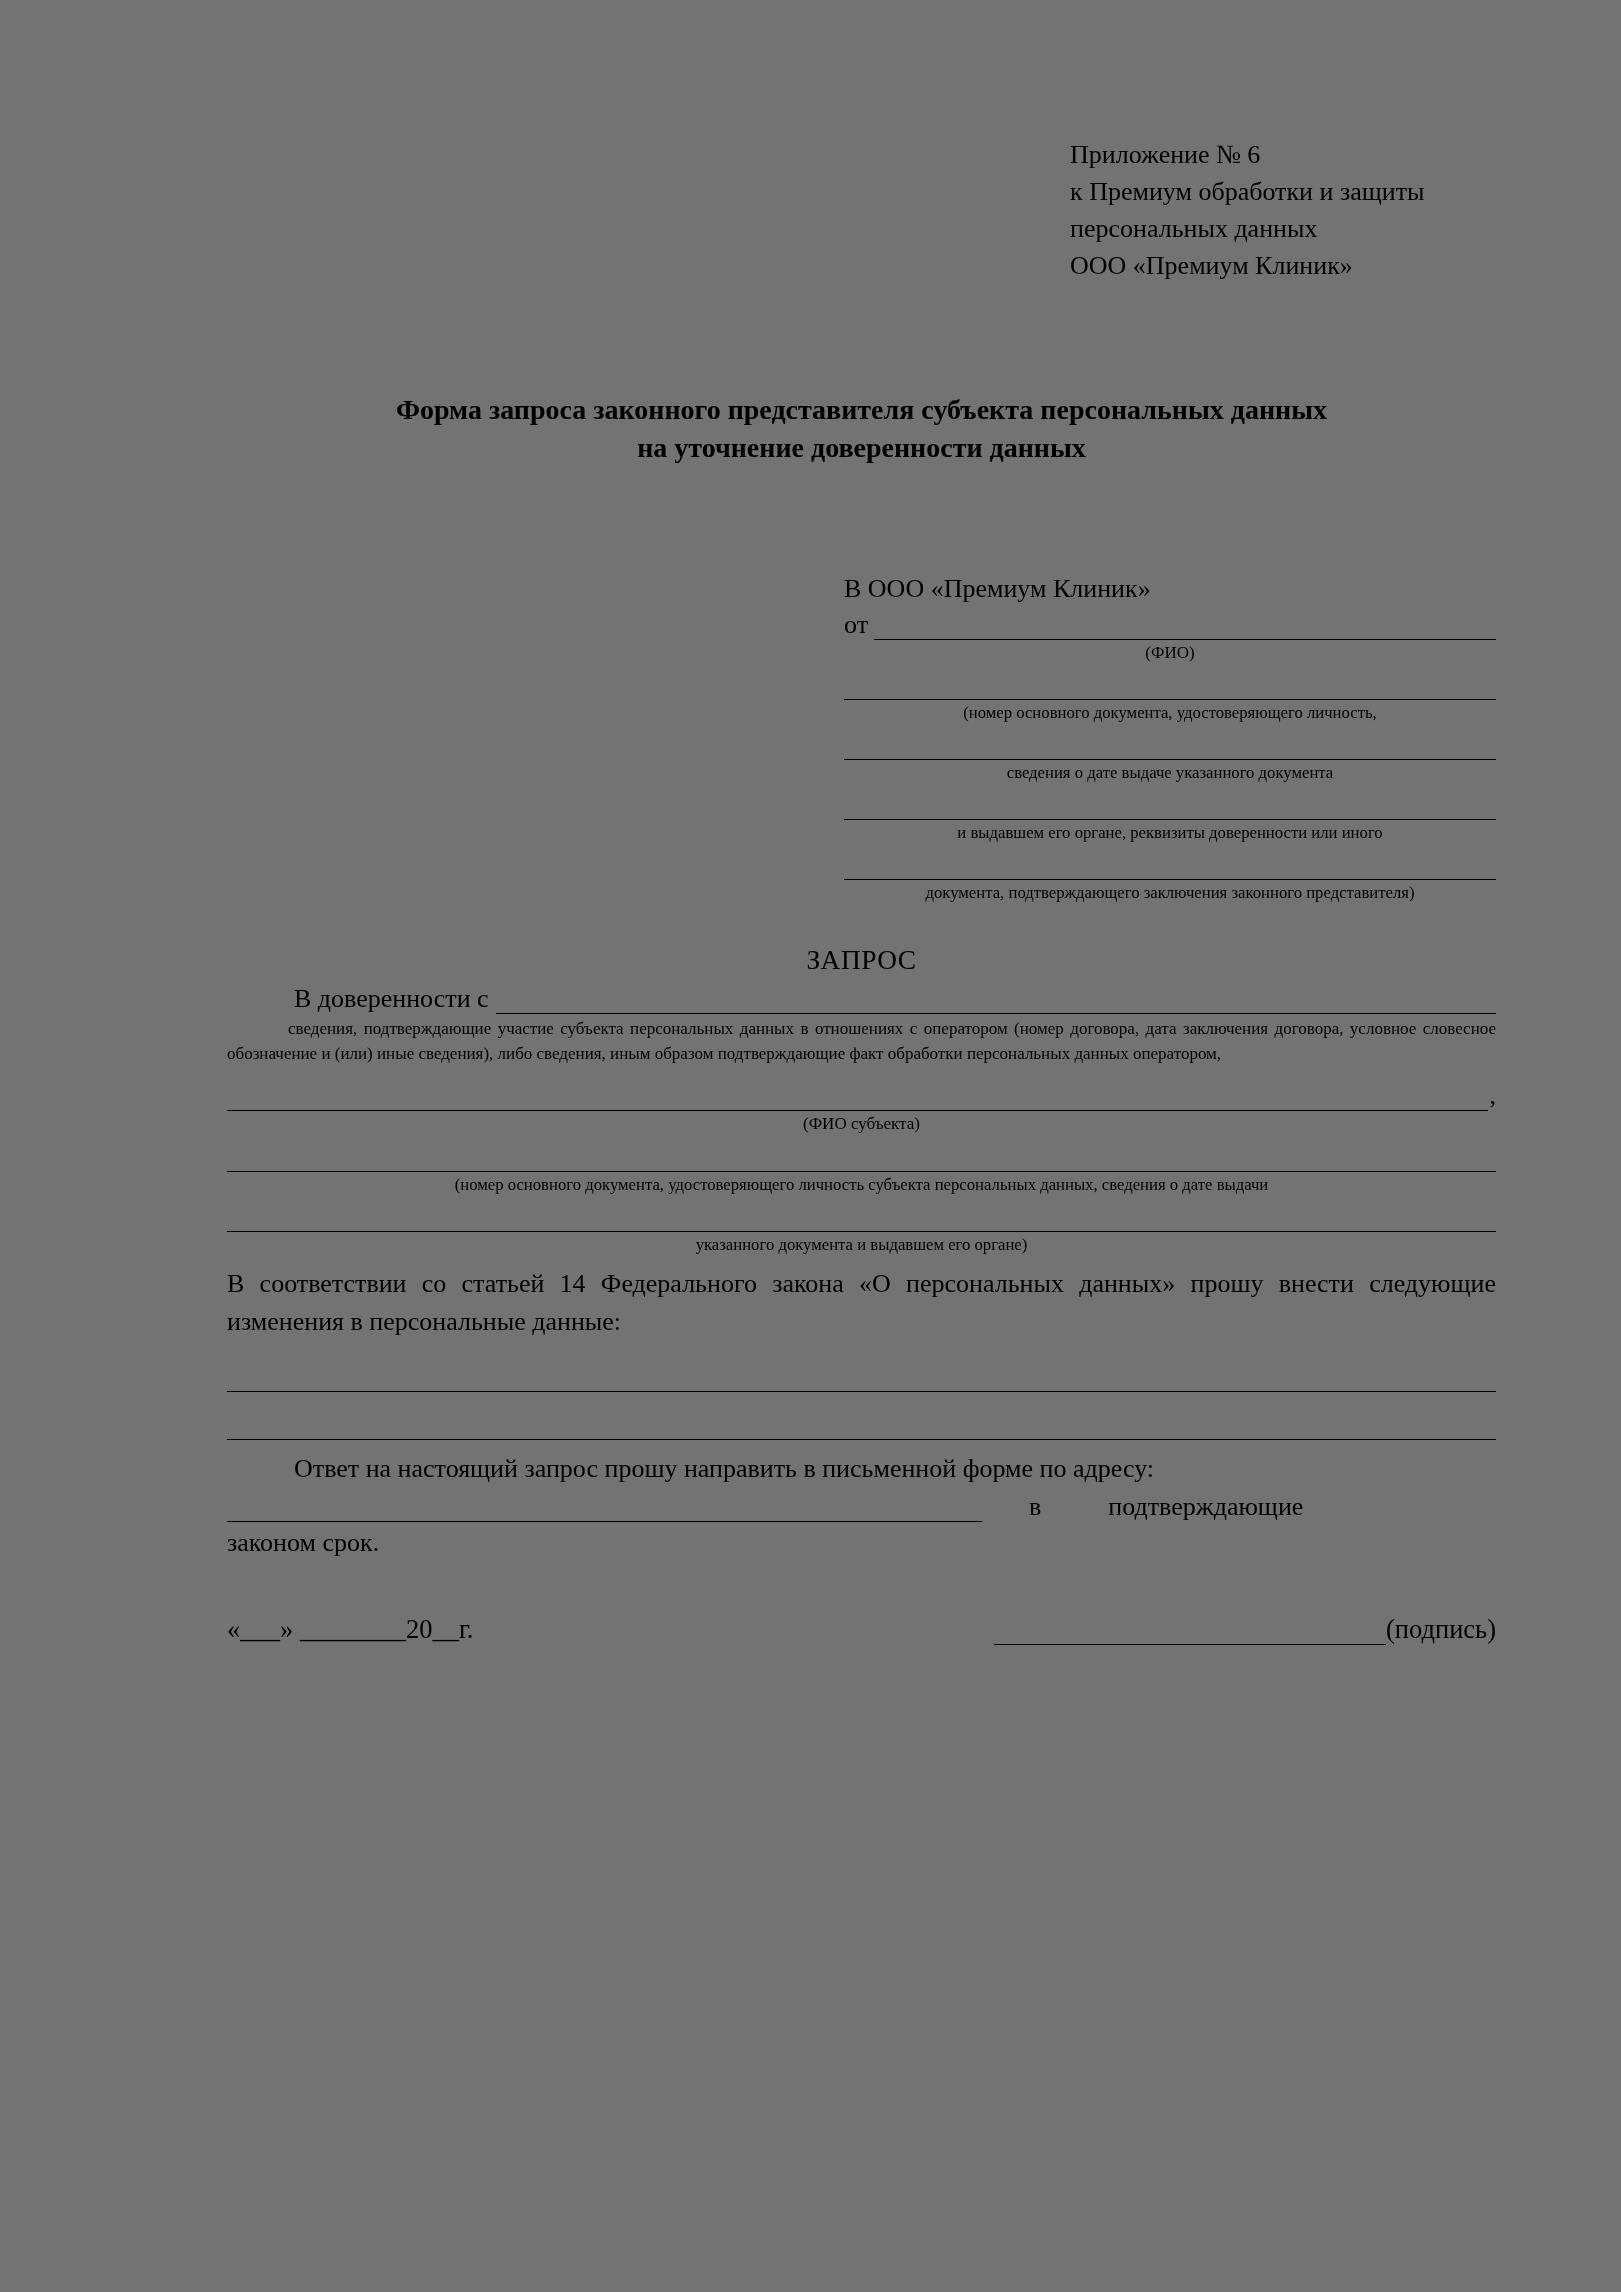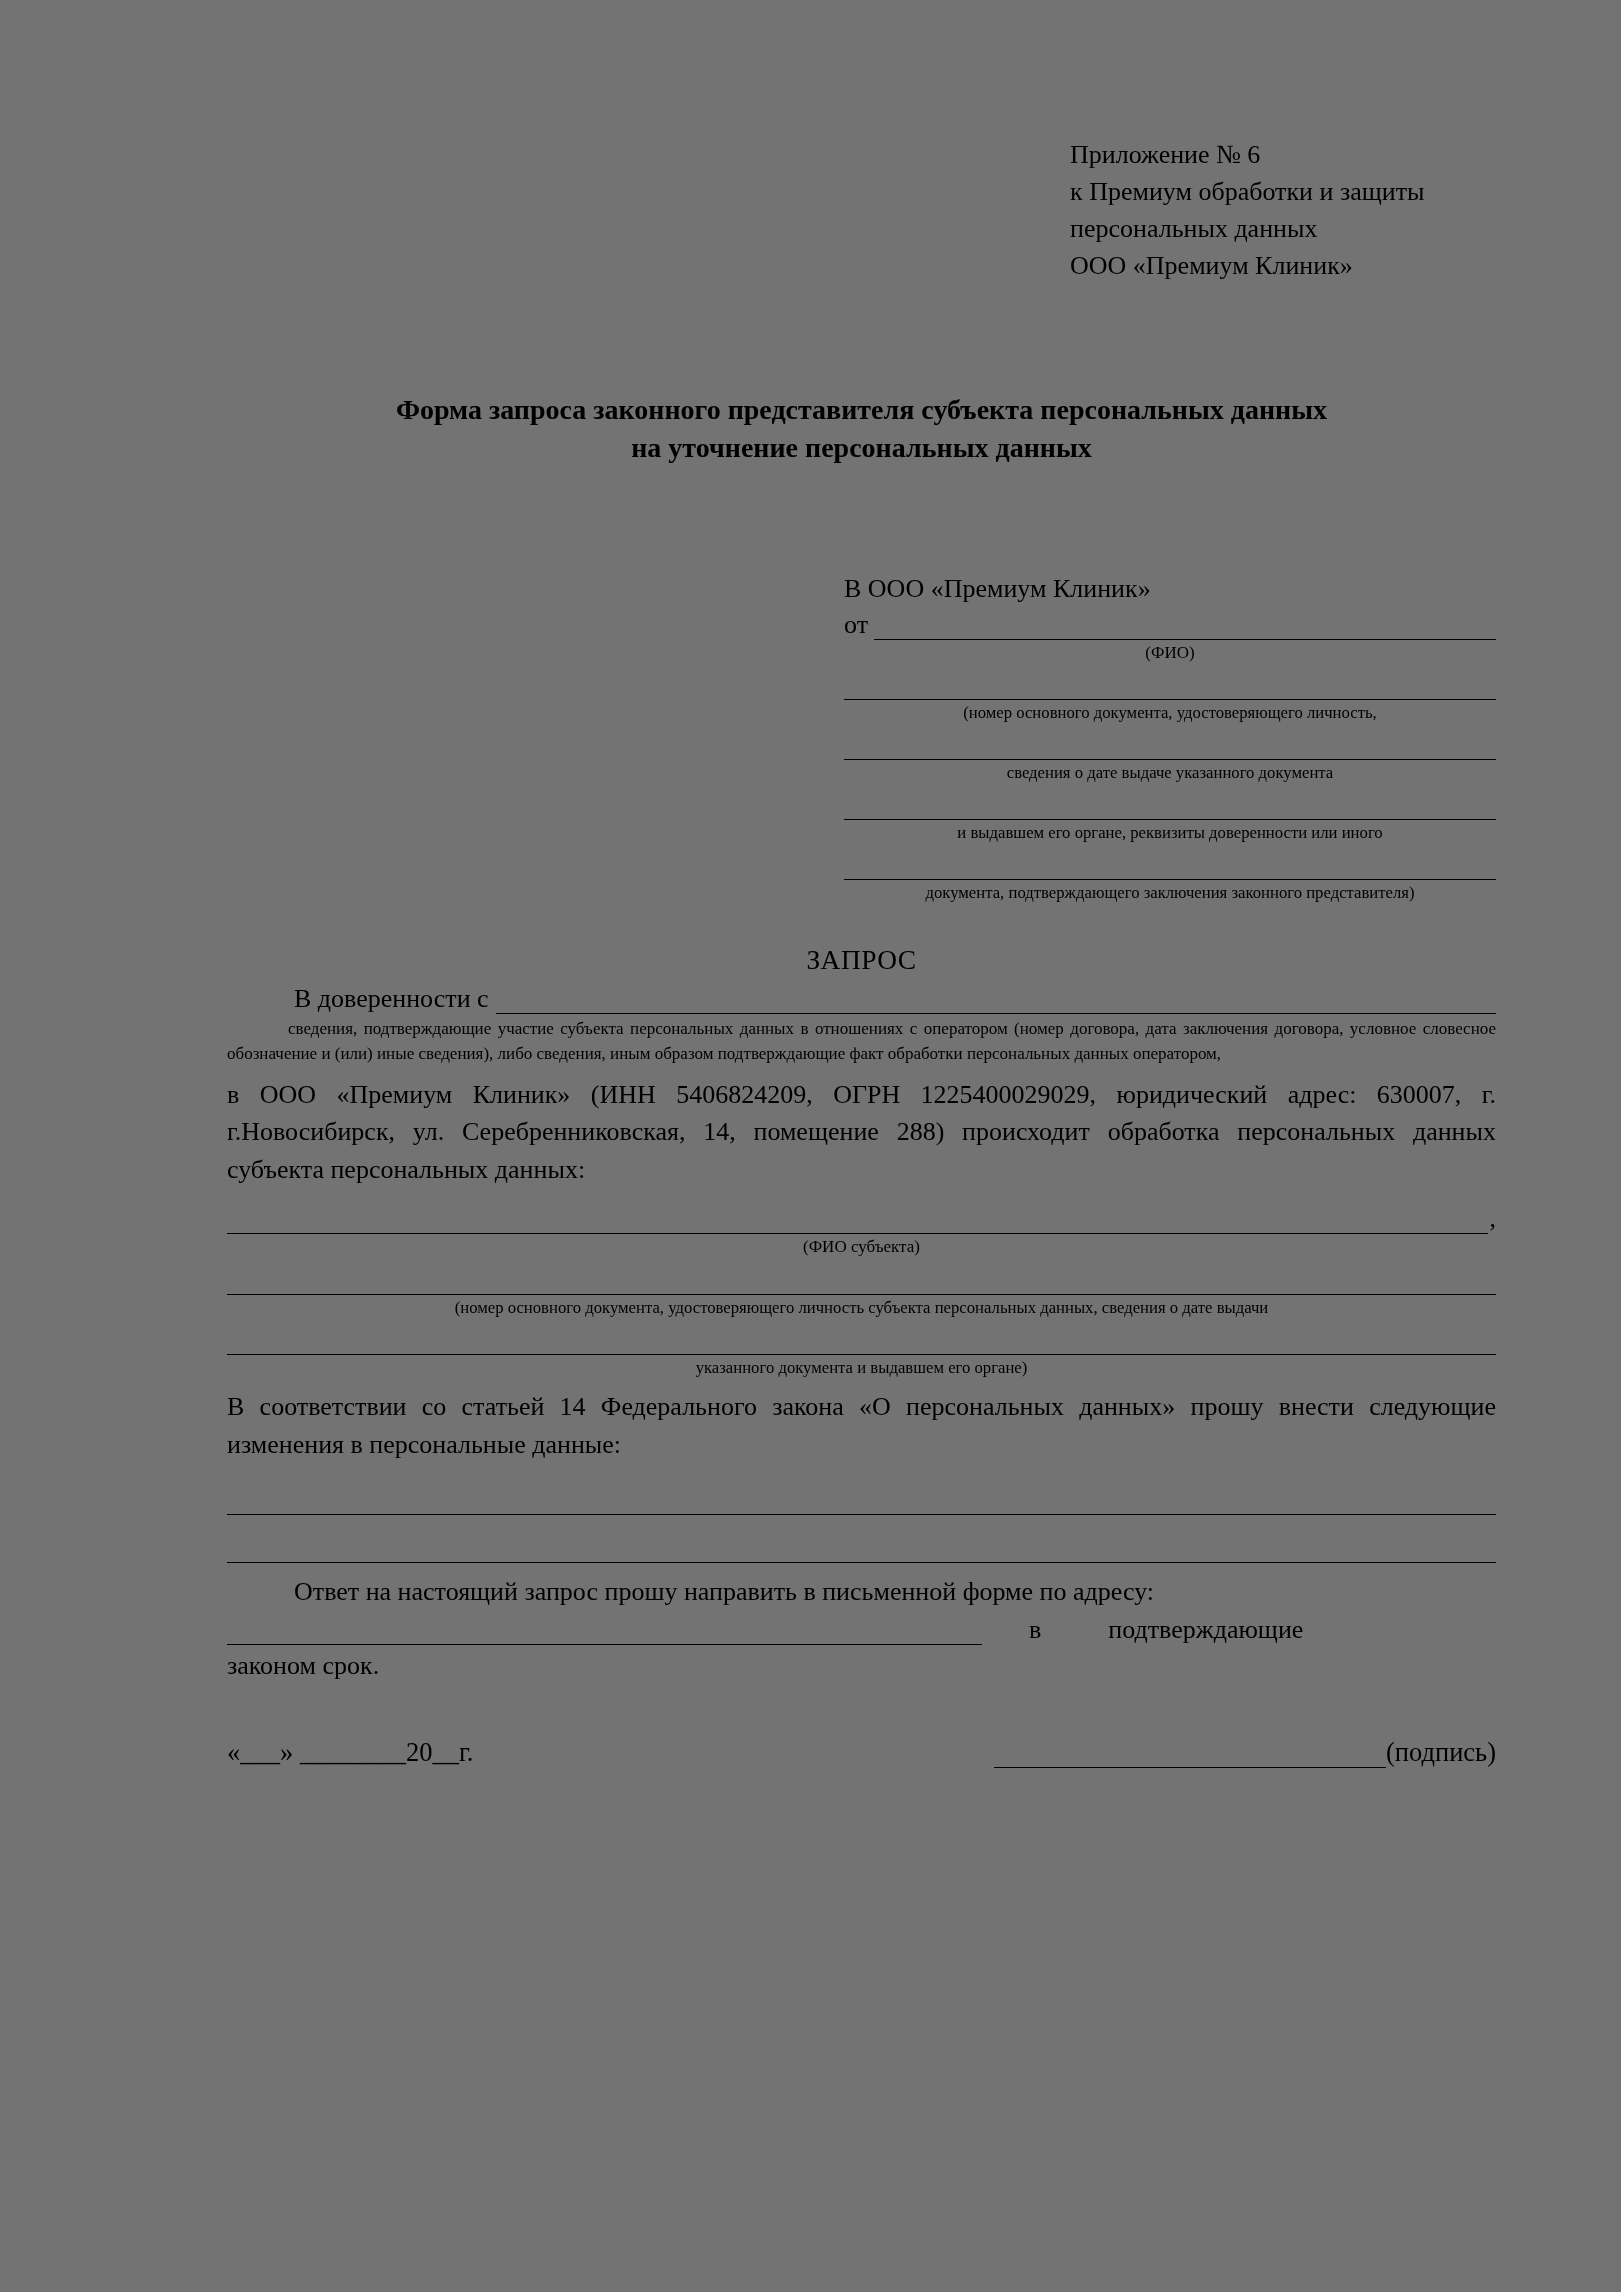--- a/index.html
+++ b/index.html
@@ -201,21 +201,21 @@
 
     <div class="header-block">
       <div>Приложение № 6</div>
       <div>к Премиум обработки и защиты</div>
       <div>персональных данных</div>
       <div>ООО «Премиум Клиник»</div>
     </div>
 
     <div class="title">
       <span>Форма запроса законного представителя субъекта персональных данных</span>
-      <span class="line2">на уточнение персональных данных</span>
+      <span class="line2">на уточнение доверенности данных</span>
     </div>
 
     <div class="addressee">
       <div class="to-line">В ООО «Премиум Клиник»</div>
 
       <div class="from-row">
         <span class="lbl">от</span>
         <span class="rule"></span>
       </div>
       <div class="caption">(ФИО)</div>
@@ -235,21 +235,20 @@
 
     <div class="zapros-title">ЗАПРОС</div>
 
     <div class="inline-row">
       <span class="lbl">В доверенности с</span>
       <span class="rule"></span>
     </div>
 
     <div class="small-note"><span class="ind"></span><span>сведения, подтверждающие участие субъекта персональных данных в отношениях с оператором (номер договора, дата заключения договора, условное словесное обозначение и (или) иные сведения), либо сведения, иным образом подтверждающие факт обработки персональных данных оператором,</span></div>
 
-    <div class="body-par">в ООО «Премиум Клиник» (ИНН 5406824209, ОГРН 1225400029029, юридический адрес: 630007, г. г.Новосибирск, ул. Серебренниковская, 14, помещение 288) происходит обработка персональных данных субъекта персональных данных:</div>
 
     <div class="line-with-comma">
       <span class="rule"></span>
       <span class="comma">,</span>
     </div>
     <div class="caption">(ФИО субъекта)</div>
 
     <div class="rule-full gap-rule"></div>
     <div class="caption-sm">(номер основного документа, удостоверяющего личность субъекта персональных данных, сведения о дате выдачи</div>
 

